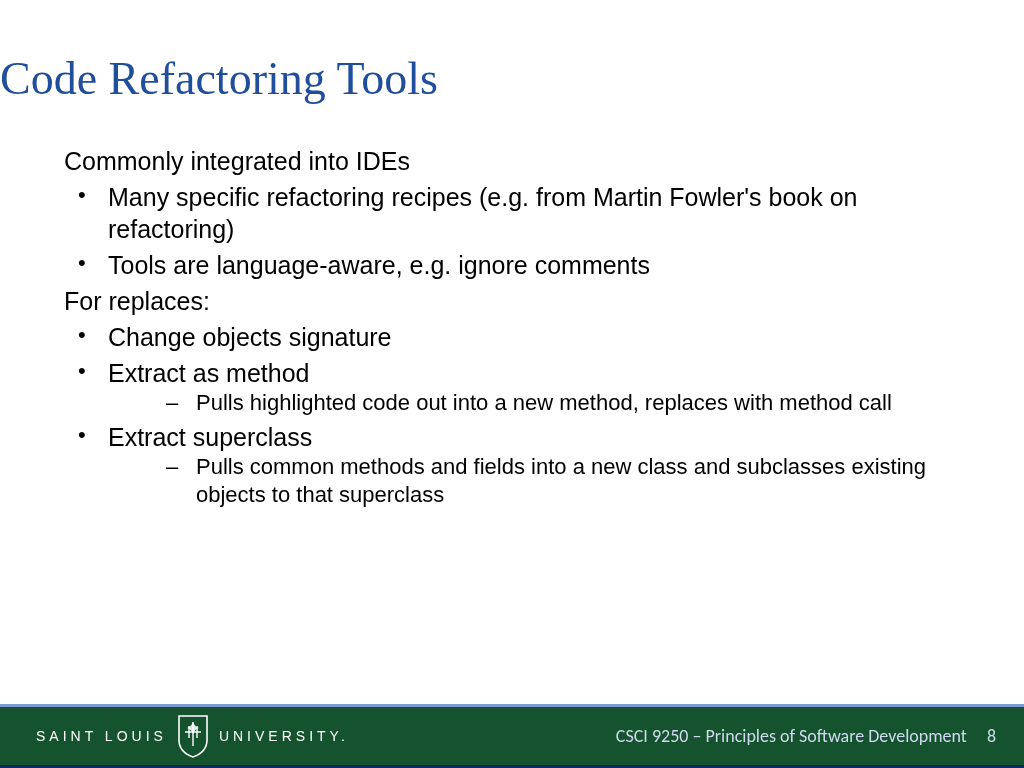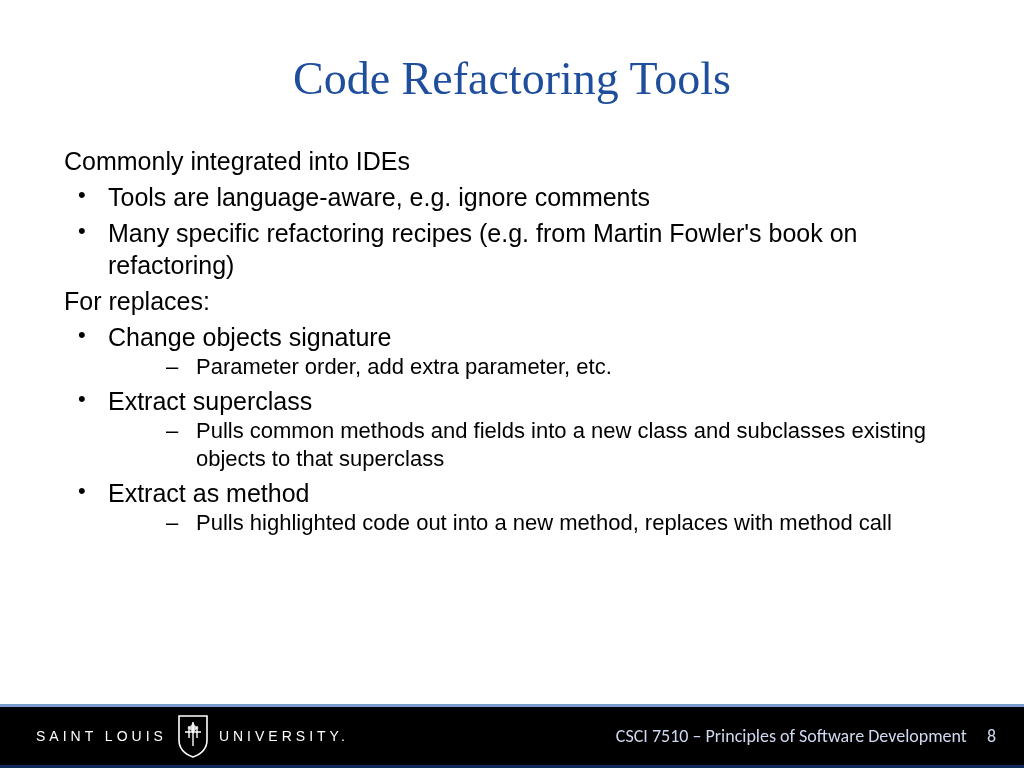--- a/index.html
+++ b/index.html
@@ -15,21 +15,21 @@
     width: 100%;
     height: 100%;
     display: flex;
     flex-direction: column;
   }
   .title {
     font-family: Georgia, 'Times New Roman', serif;
     color: #1f4e9c;
     font-size: 46px;
     font-weight: normal;
-    text-align: center;
+    text-align: left;
     margin-top: 52px;
     margin-bottom: 40px;
   }
   .content {
     padding: 0 64px 0 64px;
     color: #000;
     font-size: 25px;
     line-height: 1.28;
     flex: 1;
   }
@@ -63,21 +63,21 @@
     font-size: 22px;
   }
   ul.sub > li::before {
     content: "–";
     position: absolute;
     left: 58px;
     top: 0;
   }
   .footer {
     height: 64px;
-    background: #000000;
+    background: #14532d;
     border-top: 3px solid #7a9cd1;
     border-bottom: 3px solid #0d2a5c;
     display: flex;
     align-items: center;
     color: #d3def0;
   }
   .logo-block {
     display: flex;
     align-items: center;
     gap: 10px;
@@ -111,59 +111,56 @@
 <body>
 
 <div class="slide">
 
   <h1 class="title">Code Refactoring Tools</h1>
 
   <div class="content">
     <div class="line">Commonly integrated into IDEs</div>
 
     <ul class="bullets">
+      <li>Many specific refactoring recipes (e.g. from Martin Fowler's book on refactoring)</li>
       <li>Tools are language-aware, e.g. ignore comments</li>
-      <li>Many specific refactoring recipes (e.g. from Martin Fowler's book on refactoring)</li>
     </ul>
 
     <div class="line">For replaces:</div>
 
     <ul class="bullets">
       <li>
         <span>Change objects signature</span>
+      </li>
+      <li>
+        <span>Extract as method</span>
         <ul class="sub">
-          <li>Parameter order, add extra parameter, etc.</li>
+          <li>Pulls highlighted code out into a new method, replaces with method call</li>
         </ul>
       </li>
       <li>
         <span>Extract superclass</span>
         <ul class="sub">
           <li>Pulls common methods and fields into a new class and subclasses existing objects to that superclass</li>
-        </ul>
-      </li>
-      <li>
-        <span>Extract as method</span>
-        <ul class="sub">
-          <li>Pulls highlighted code out into a new method, replaces with method call</li>
         </ul>
       </li>
     </ul>
   </div>
 
   <div class="footer">
     <div class="logo-block">
       <span class="logo-text">SAINT LOUIS</span>
       <span class="shield">
         <svg viewBox="0 0 32 44" width="32" height="44">
           <path d="M2 2 H30 V26 Q30 38 16 43 Q2 38 2 26 Z" fill="none" stroke="#ffffff" stroke-width="1.6"></path>
           <path d="M16 8 L16 32 M8 18 L24 18 M12 12 L12 24 M20 12 L20 24" stroke="#ffffff" stroke-width="1.4" fill="none"></path>
           <path d="M16 8 Q18 13 22 14 Q18 15 16 20 Q14 15 10 14 Q14 13 16 8 Z" fill="#ffffff" opacity="0.85"></path>
         </svg>
       </span>
       <span class="logo-text">UNIVERSITY.</span>
     </div>
     <div class="footer-right">
-      <span>CSCI 7510 – Principles of Software Development</span>
+      <span>CSCI 9250 – Principles of Software Development</span>
       <span>8</span>
     </div>
   </div>
 
 </div>
 
 </body></html>

